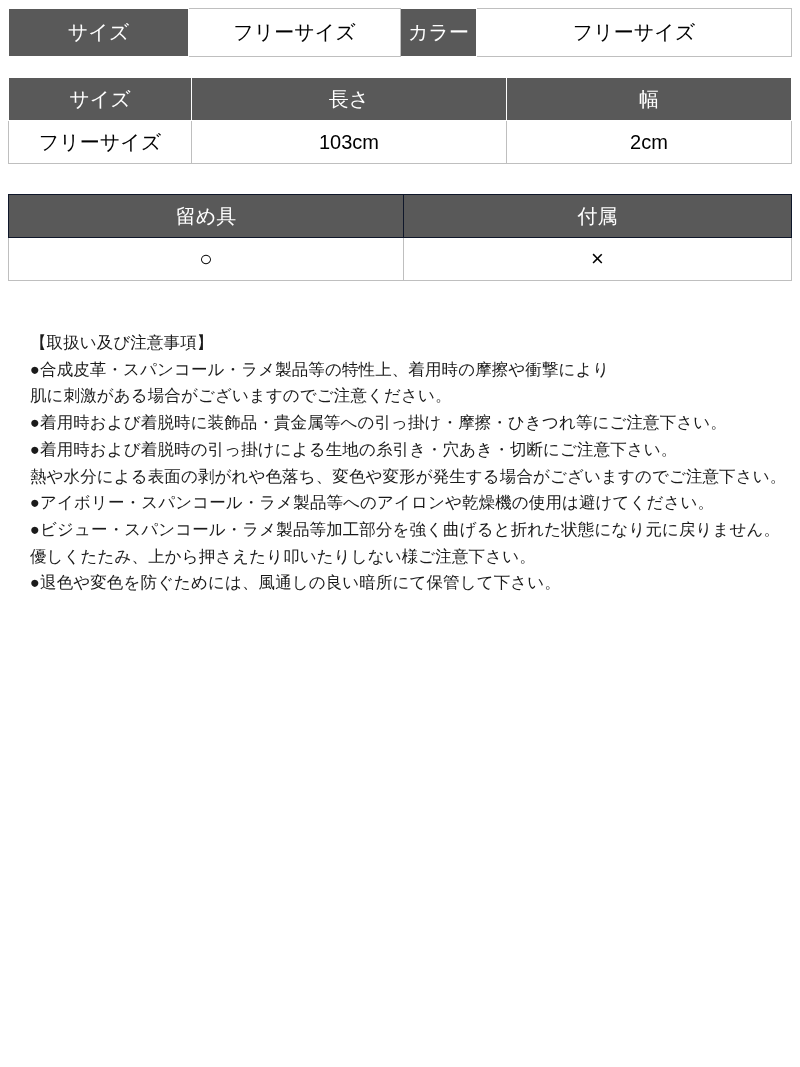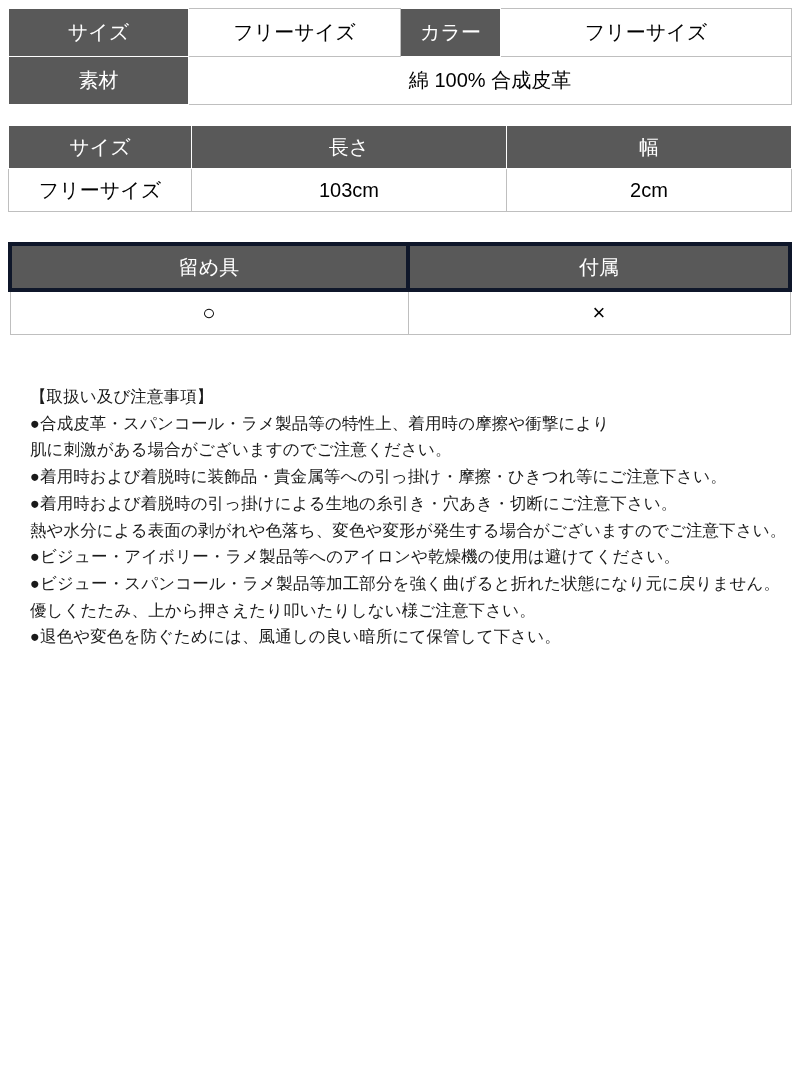--- a/index.html
+++ b/index.html
@@ -74,21 +74,21 @@
 
   table.attrs {
     border-collapse: collapse;
     width: 784px;
     table-layout: fixed;
     margin-top: 30px;
   }
   table.attrs th {
     background: #595959;
     color: #ffffff;
-    border: 4px solid #0f172a;
+    border: 1px solid #0f172a;
     height: 40px;
     font-size: 20px;
     font-weight: normal;
     text-align: center;
     vertical-align: middle;
   }
   table.attrs td {
     background: #ffffff;
     color: #000000;
     border: 1px solid #bfbfbf;
@@ -113,26 +113,22 @@
 </head>
 <body>
 
 <div class="page">
 
   <table class="spec">
     <tbody>
       <tr>
         <td class="hdr" style="width:180px;">サイズ</td>
         <td class="val" style="width:212px;">フリーサイズ</td>
-        <td class="hdr" style="width:100px;">カラー</td>
+        <td class="hdr" style="width:76px;">カラー</td>
         <td class="val">フリーサイズ</td>
-      </tr>
-      <tr>
-        <td class="hdr" style="width:180px;">素材</td>
-        <td class="val" colspan="3">綿 100% 合成皮革</td>
       </tr>
     </tbody>
   </table>
 
   <table class="sizes">
     <thead>
       <tr>
         <th style="width:180px;">サイズ</th>
         <th style="width:312px;">長さ</th>
         <th>幅</th>
@@ -162,19 +158,19 @@
     </tbody>
   </table>
 
   <div class="notes">
     <div class="line">【取扱い及び注意事項】</div>
     <div class="line">●合成皮革・スパンコール・ラメ製品等の特性上、着用時の摩擦や衝撃により</div>
     <div class="line">肌に刺激がある場合がございますのでご注意ください。</div>
     <div class="line">●着用時および着脱時に装飾品・貴金属等への引っ掛け・摩擦・ひきつれ等にご注意下さい。</div>
     <div class="line">●着用時および着脱時の引っ掛けによる生地の糸引き・穴あき・切断にご注意下さい。</div>
     <div class="line">熱や水分による表面の剥がれや色落ち、変色や変形が発生する場合がございますのでご注意下さい。</div>
-    <div class="line">●ビジュー・アイボリー・ラメ製品等へのアイロンや乾燥機の使用は避けてください。</div>
+    <div class="line">●アイボリー・スパンコール・ラメ製品等へのアイロンや乾燥機の使用は避けてください。</div>
     <div class="line">●ビジュー・スパンコール・ラメ製品等加工部分を強く曲げると折れた状態になり元に戻りません。</div>
     <div class="line">優しくたたみ、上から押さえたり叩いたりしない様ご注意下さい。</div>
     <div class="line">●退色や変色を防ぐためには、風通しの良い暗所にて保管して下さい。</div>
   </div>
 
 </div>
 
 </body></html>

